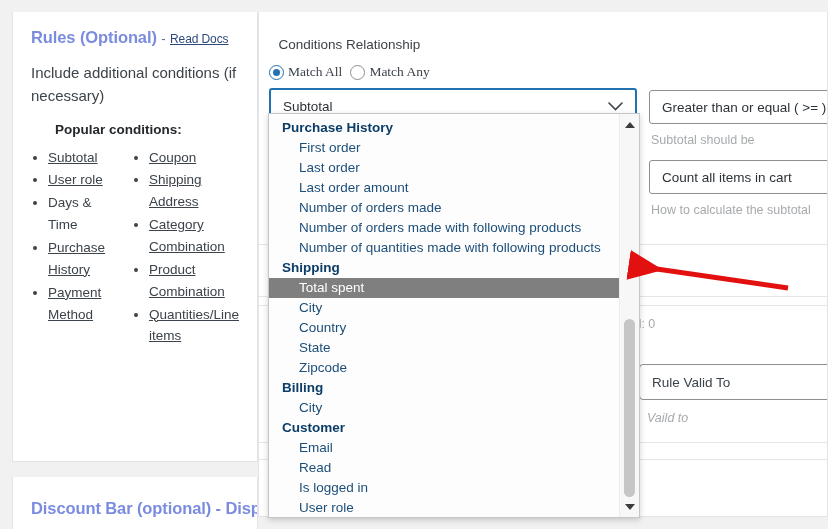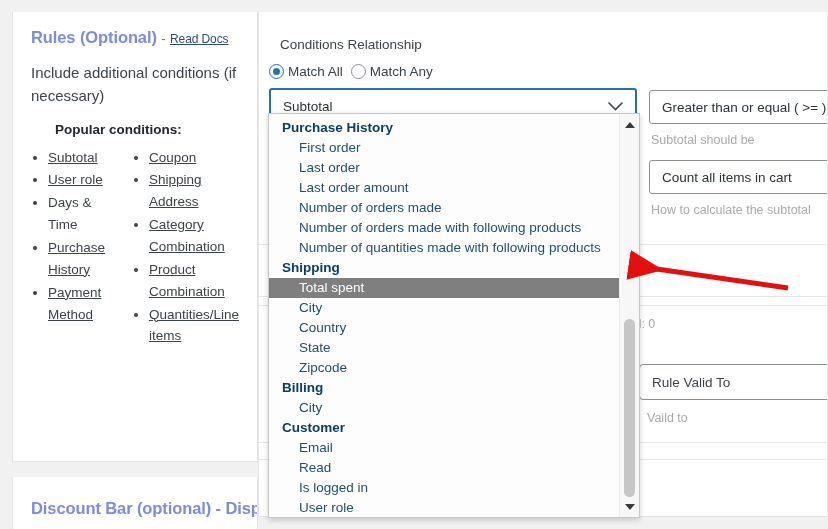--- a/index.html
+++ b/index.html
@@ -125,21 +125,21 @@
     display: flex;
     align-items: center;
     gap: 12px;
     flex-direction: column;
   }
   #conditions-rel-label {
     font-size: 13.5px;
     color: #3c434a;
   }
   .radio-group { display: flex; align-items: center; gap: 8px; }
-  .radio-item { display: flex; align-items: center; gap: 4px; }
+  .radio-item { display: flex; align-items: center; gap: 4px; font-family: Liberation Serif, serif; }
   .radio-dot {
     width: 15px; height: 15px;
     border-radius: 50%;
     border: 1px solid #8c8f94;
     background: #fff;
     box-sizing: border-box;
     display: inline-block;
     position: relative;
     flex: none;
   }
@@ -209,21 +209,21 @@
   }
   .helper-text {
     position: absolute;
     font-size: 12.5px;
     color: #a7aaad;
     white-space: nowrap;
   }
   #operator-helper { left: 392px; top: 121px; }
   #calc-helper     { left: 392px; top: 191px; }
   #rule-used-text  { left: 340px; top: 305px; color: #a7aaad; font-size: 12.5px; }
-  #valid-to-helper { left: 388px; top: 399px; }
+  #valid-to-helper { left: 388px; top: 399px; font-style: italic; }
 
   .hr-line {
     position: absolute;
     left: 0;
     width: 570px;
     height: 1px;
     background: #e6e6e6;
   }
   #hr-1 { top: 232px; }
   #hr-2 { top: 284px; }

